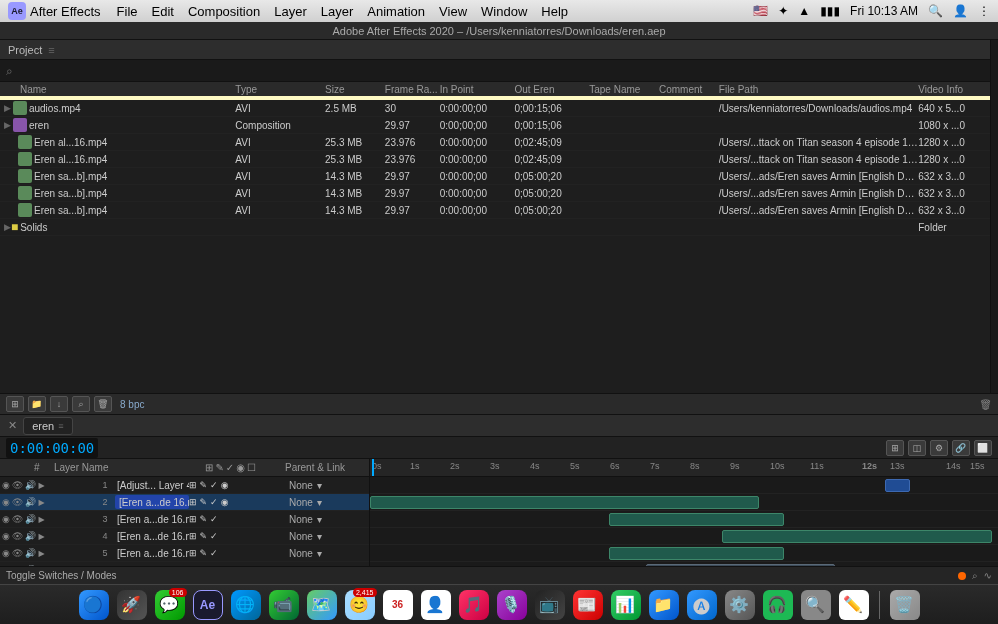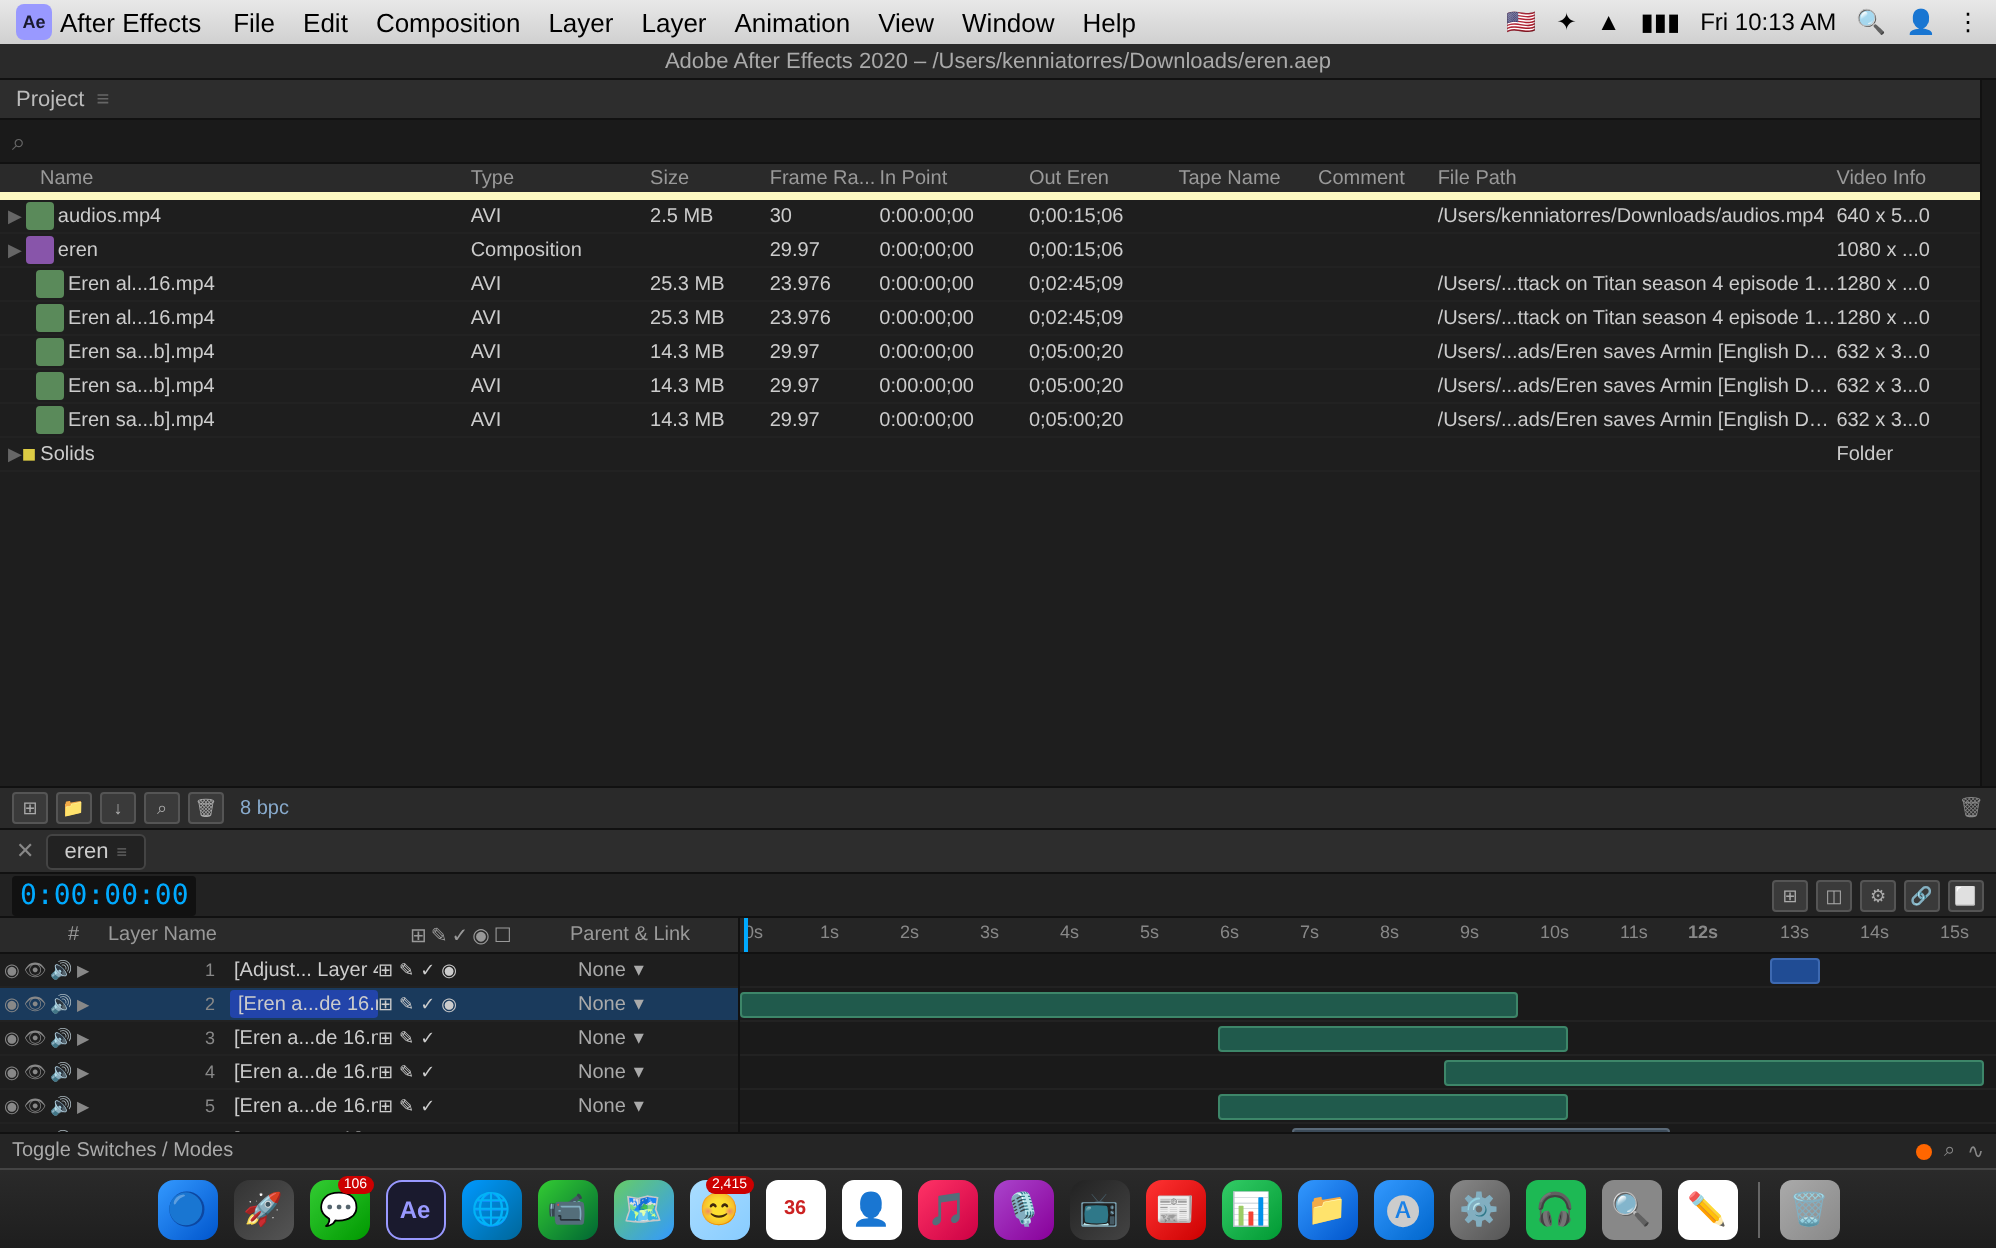--- a/index.html
+++ b/index.html
@@ -820,23 +820,23 @@
         <div class="time-marker" style="left: 80px;">2s</div>
         <div class="time-marker" style="left: 120px;">3s</div>
         <div class="time-marker" style="left: 160px;">4s</div>
         <div class="time-marker" style="left: 200px;">5s</div>
         <div class="time-marker" style="left: 240px;">6s</div>
         <div class="time-marker" style="left: 280px;">7s</div>
         <div class="time-marker" style="left: 320px;">8s</div>
         <div class="time-marker" style="left: 360px;">9s</div>
         <div class="time-marker" style="left: 400px;">10s</div>
         <div class="time-marker" style="left: 440px;">11s</div>
-        <div class="time-marker" style="left: 474px; font-weight: bold;">12s</div>
+        <div class="time-marker" style="left: 492px; font-weight: bold;">12s</div>
         <div class="time-marker" style="left: 520px;">13s</div>
-        <div class="time-marker" style="left: 560px;">14s</div>
+        <div class="time-marker" style="left: 576px;">14s</div>
         <div class="time-marker" style="left: 600px;">15s</div>
       </div>
 
       <div class="track-area">
 
         <div class="track-row">
           <div class="track-bar track-bar-blue" style="left: 82%; width: 4%;"></div>
         </div>
 
         <div class="track-row">

